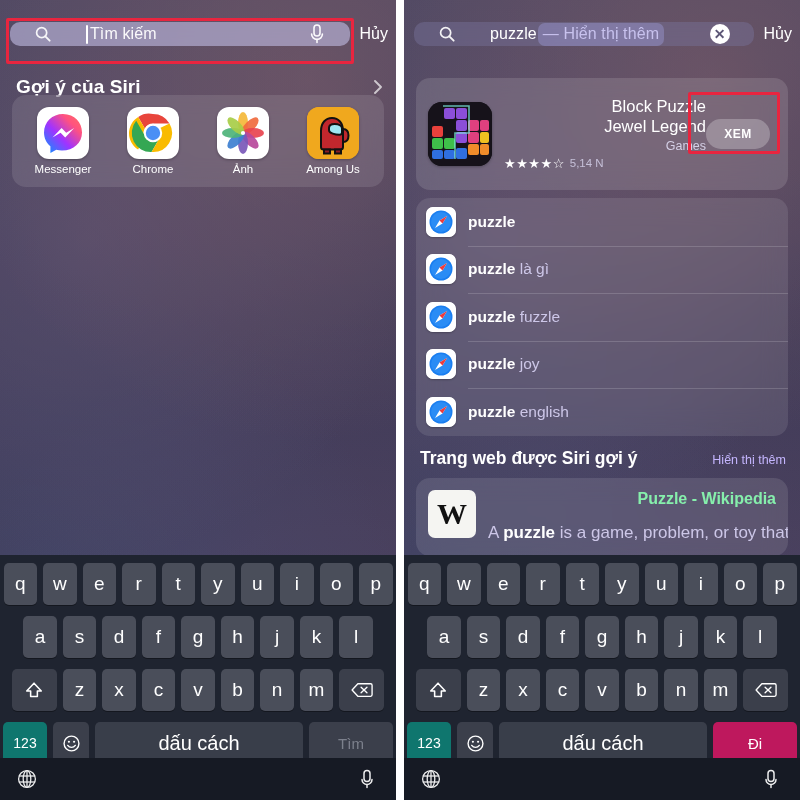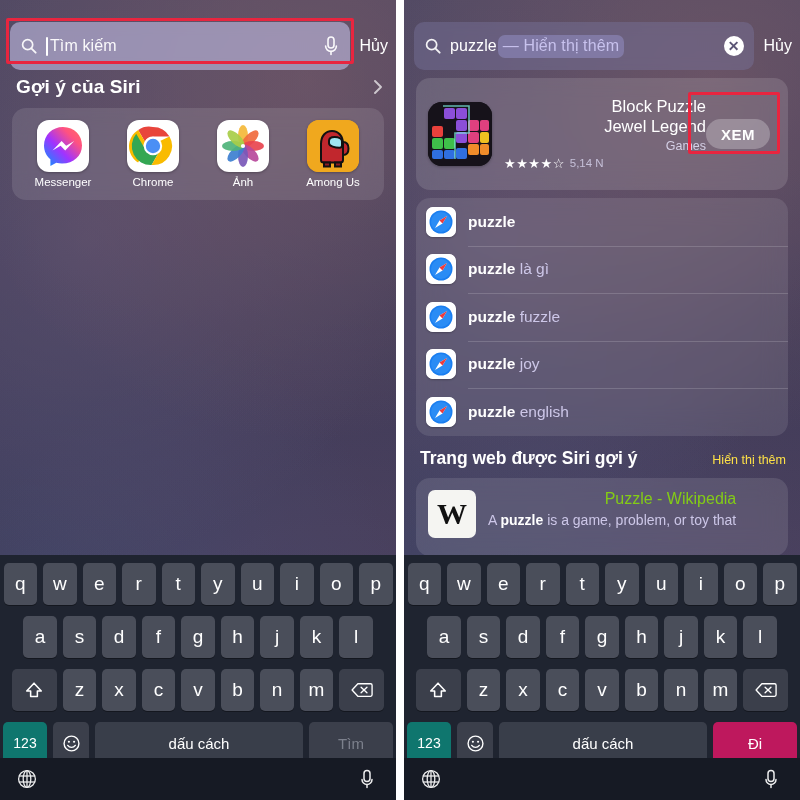--- a/index.html
+++ b/index.html
@@ -31,24 +31,25 @@
     filter: blur(0.3px);
   }
   .wall-dim { position:absolute; inset:0; background: rgba(30,25,45,.16); }
 
   
   .searchrow {
     position: absolute; top: 22px; left: 10px; right: 8px;
     display: flex; align-items: center; gap: 8px;
   }
   .searchfield {
-    flex: 1; height: 48px; border-radius: 10px;
-    display: flex; align-items: center; padding: 0 10px;
+    flex: 1; height: 24px; border-radius: 10px;
+    display: flex; align-items: center; padding: 0 24px;
     background: rgba(190,186,225,.62);
     backdrop-filter: blur(6px);
+    gap: 26px;
   }
   .searchfield.dark { background: rgba(120,116,155,.45); }
   .sf-icon { width: 18px; height: 18px; flex: 0 0 18px; opacity: .92; }
   .sf-text {
     flex: 1; margin-left: 8px;
     font-size: 16px; color: #ffffff; letter-spacing: .1px;
     white-space: nowrap; overflow: hidden;
     display: flex; align-items: center;
   }
   .caret {
@@ -81,21 +82,21 @@
   
   .sect-head {
     position: absolute; left: 16px; right: 12px; top: 76px;
     display: flex; align-items: center; justify-content: space-between;
   }
   .sect-title { font-size: 19px; font-weight: bold; color: #fff; letter-spacing: .1px; }
   .chev { width: 12px; height: 18px; opacity: .8; }
 
   
   .appcard {
-    position: absolute; left: 12px; right: 12px; top: 108px; height: 92px;
+    position: absolute; left: 12px; right: 12px; top: 95px; height: 92px;
     border-radius: 14px;
     background: rgba(255,255,255,.11);
     backdrop-filter: blur(12px);
     display: flex; align-items: center; justify-content: space-around;
     padding: 0 6px;
   }
   .appitem { width: 78px; display: flex; flex-direction: column; align-items: center; gap: 4px; }
   .appicon { width: 52px; height: 52px; border-radius: 12px; overflow: hidden; position: relative;
              box-shadow: 0 1px 3px rgba(0,0,0,.28); }
   .applabel { font-size: 11.5px; color: #fff; text-align: center; white-space: nowrap; }
@@ -117,21 +118,21 @@
   .appresult-mid { flex: 1; margin-left: 12px; min-width: 0; }
   .ar-title { font-size: 16.5px; font-weight: normal; color: #fff; line-height: 1.18; }
   .ar-cat { font-size: 12.5px; color: #d5d0e6; margin-top: 3px; }
   .ar-rate { display: flex; align-items: center; gap: 5px; margin-top: 3px; }
   .stars { font-size: 13px; color: #ffffff; letter-spacing: .5px; }
   .ar-count { font-size: 11.5px; color: #c6c0d8; }
   .xem-btn {
     flex: 0 0 auto; min-width: 64px; height: 30px; border-radius: 15px;
     background: rgba(255,255,255,.25);
     display: flex; align-items: center; justify-content: center;
-    font-size: 15px; font-weight: bold; color: #ffffff; letter-spacing: .5px;
+    font-size: 12px; font-weight: bold; color: #ffffff; letter-spacing: .5px;
     margin-right: 6px;
   }
 
   
   .sugglist {
     position: absolute; left: 12px; right: 12px; top: 198px;
     border-radius: 14px; background: rgba(255,255,255,.10);
     backdrop-filter: blur(12px); overflow: hidden;
   }
   .suggrow { display: flex; align-items: center; height: 47.5px; padding: 0 10px; position: relative; }
@@ -145,35 +146,35 @@
   .sugg-text { margin-left: 12px; font-size: 15.5px; color: #fff; white-space: nowrap; }
   .sugg-strong { font-weight: bold; color: #ffffff; }
   .sugg-rest { color: #cdc7e8; font-weight: normal; }
 
   
   .web-head {
     position: absolute; left: 16px; right: 14px; top: 448px;
     display: flex; align-items: baseline; justify-content: space-between;
   }
   .web-title { font-size: 17.5px; font-weight: bold; color: #fff; }
-  .web-more { font-size: 12.5px; color: #fde047; }
+  .web-more { font-size: 12.5px; color: #c4b5fd; }
   .webcard {
     position: absolute; left: 12px; right: 12px; top: 478px; height: 78px;
     border-radius: 14px; background: rgba(255,255,255,.11);
     backdrop-filter: blur(12px);
     display: flex; align-items: flex-start; padding: 12px 12px 0 12px; overflow: hidden;
   }
   .wiki-ic {
     width: 48px; height: 48px; flex: 0 0 48px; background: #f5f5f2; border-radius: 7px;
     display: flex; align-items: center; justify-content: center;
     font-family: "Liberation Serif", serif; font-size: 30px; color: #111; font-weight: bold;
   }
   .web-mid { margin-left: 12px; min-width: 0; }
-  .web-h { font-size: 16px; font-weight: normal; color: #84cc16; white-space: nowrap; }
-  .web-s { font-size: 14px; color: #cdc7e8; margin-top: 4px; white-space: nowrap; }
+  .web-h { font-size: 16px; font-weight: bold; color: #86efac; white-space: nowrap; }
+  .web-s { font-size: 17px; color: #cdc7e8; margin-top: 15px; white-space: nowrap; }
   .web-s b { color: #ffffff; font-weight: bold; }
 
   
   .keyboard {
     position: absolute; left: 0; right: 0; bottom: 0; height: 245px;
     background: #1f2430;
     padding: 8px 3px 0 3px;
   }
   .krow { display: flex; justify-content: center; gap: 6px; margin-bottom: 11px; }
   .key {
@@ -182,21 +183,21 @@
     color: #fff; font-size: 19px; box-shadow: 0 1px 0 rgba(0,0,0,.35);
   }
   .krow1 .key { width: 33.5px; }
   .krow2 { padding: 0 18px; }
   .krow2 .key { width: 33.5px; }
   .krow3 .key { width: 33.5px; }
   .key-wide { width: 45px !important; background: #3b3f4b; }
   .krow4 .key { height: 42px; }
   .k-123 { width: 44px !important; font-size: 14px; background:#0f766e; }
   .k-emoji { width: 36px !important; background:#3b3f4b; font-size: 17px; }
-  .k-space { flex: 1; font-size: 15px; background:#53576380; }
+  .k-space { flex: 1; font-size: 20px; background:#53576380; }
   .k-go { width: 84px !important; font-size: 15px; }
   .k-go.disabled { background: #3b3f4b; color: #7c808c; }
   .k-go.active { background: #be185d; color: #ffffff; }
   .kbbar {
     position: absolute; left: 0; right: 0; bottom: 0; height: 42px;
     display: flex; align-items: center; justify-content: space-between;
     padding: 0 16px; background: #161a24;
   }
   .kb-ic { width: 22px; height: 22px; opacity: .92; }
   svg { display: block; }

